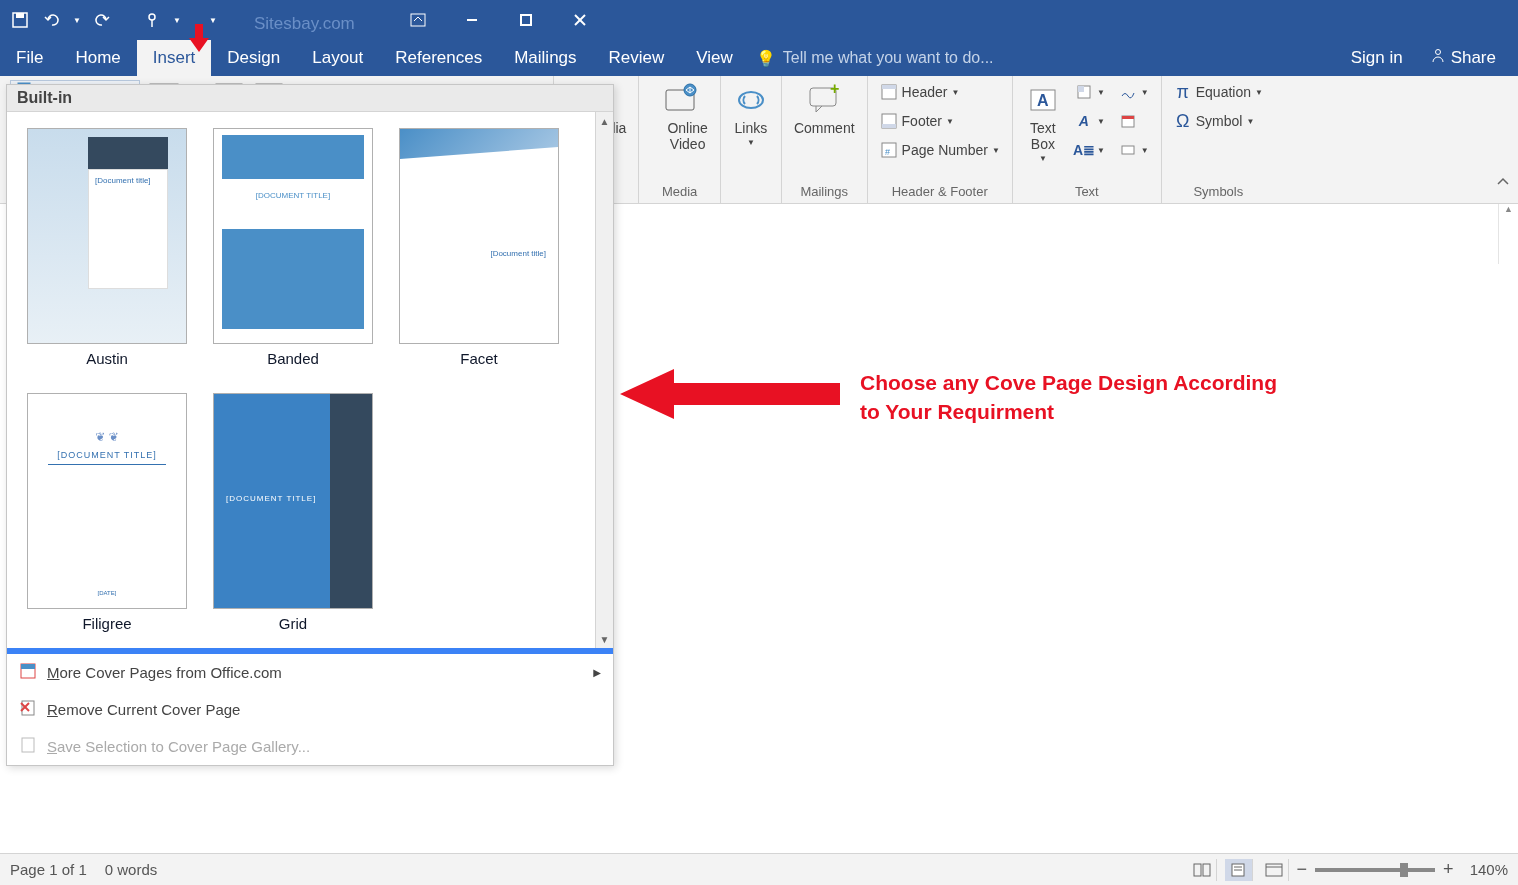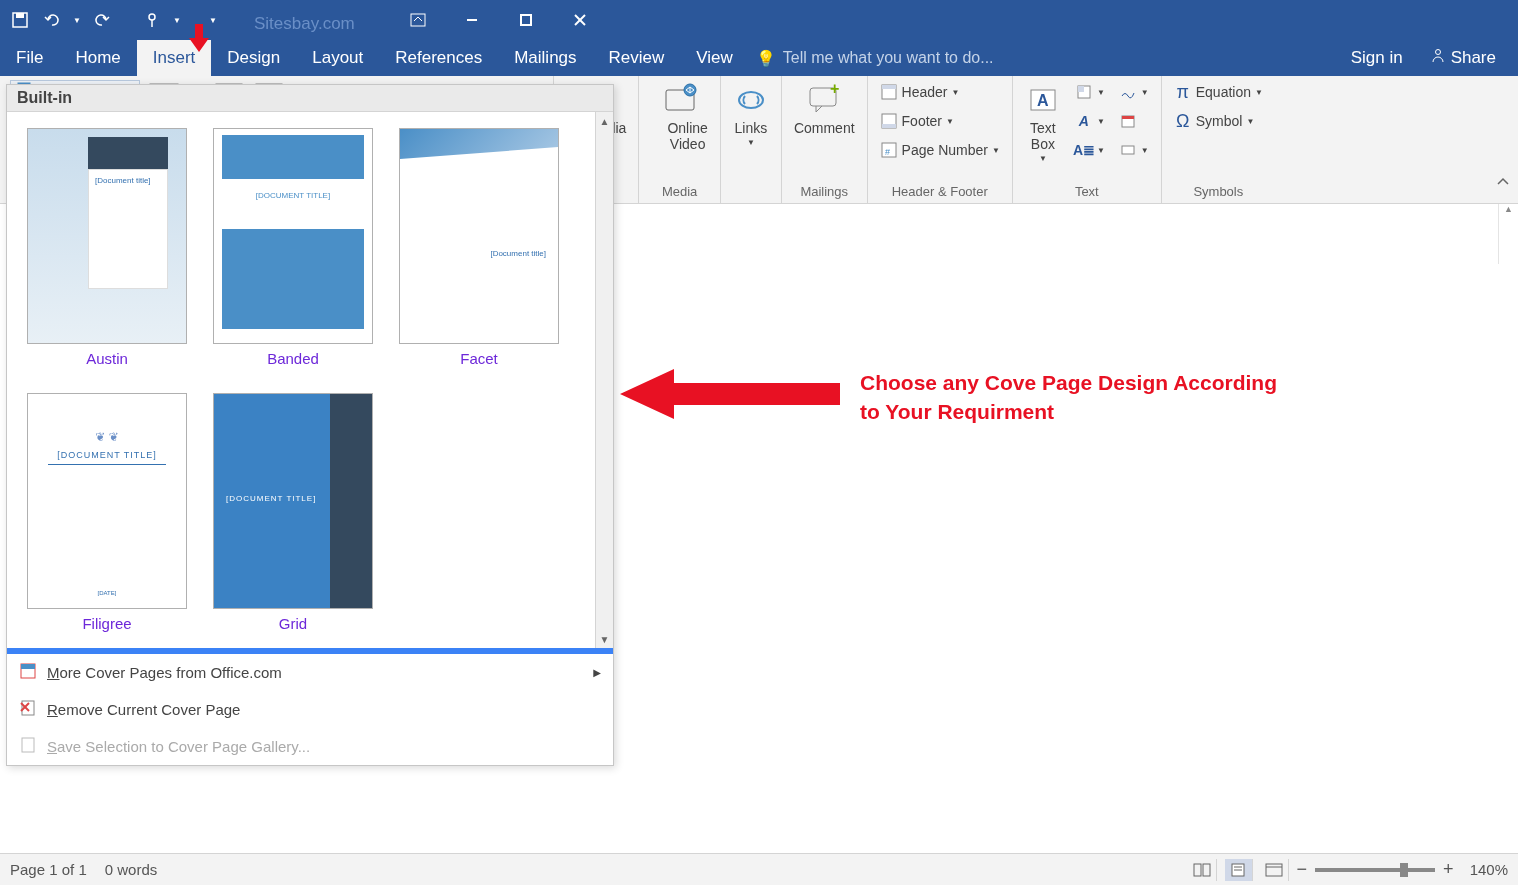--- a/index.html
+++ b/index.html
@@ -34,21 +34,21 @@
 .collapse-btn { position: absolute; right: 4px; bottom: 10px; width: 18px; height: 18px; cursor: pointer; }
 
 .cover-dropdown { position: absolute; top: 84px; left: 6px; width: 608px; background: #fff; border: 1px solid #c6c6c6; box-shadow: 2px 2px 8px rgba(0,0,0,0.15); z-index: 30; }
 .cd-header { position: absolute; top: -22px; left: 0; width: 130px; height: 22px; background: #eef2f7; border: 1px solid #b8c9de; display: flex; align-items: center; font-size: 14px; color: #555; padding: 0 6px; gap: 4px; }
 .cd-section { background: #eaeaea; color: #444; font-size: 16px; font-weight: 600; padding: 4px 10px; border-bottom: 1px solid #d4d4d4; }
 .cd-grid { display: flex; flex-wrap: wrap; gap: 26px; padding: 16px 20px; position: relative; }
 .cd-scroll { position: absolute; right: 0; top: 0; width: 18px; height: 100%; background: #f0f0f0; border-left: 1px solid #d4d4d4; display: flex; flex-direction: column; }
 .cd-scroll-btn { height: 18px; display: flex; align-items: center; justify-content: center; cursor: pointer; font-size: 10px; color: #666; }
 .cd-item { display: flex; flex-direction: column; align-items: center; gap: 6px; cursor: pointer; }
 .cd-thumb { width: 160px; height: 216px; border: 1px solid #b0b0b0; background: #fff; position: relative; overflow: hidden; }
-.cd-label { font-size: 15px; color: #6d28d9; }
+.cd-label { font-size: 15px; color: #0f172a; }
 .cd-footer { border-top: 6px solid #3b82f6; }
 .cd-menu { display: flex; align-items: center; gap: 10px; padding: 8px 12px; font-size: 15px; color: #444; cursor: pointer; }
 .cd-menu.disabled { color: #aaa; cursor: default; }
 .cd-menu u { text-decoration: underline; }
 .doc-scrollbar { position: absolute; top: 204px; right: 0; width: 20px; height: 60px; background: #fff; border-left: 1px solid #e4e4e4; display: flex; flex-direction: column; }
 
 .annotation-arrow { position: absolute; top: 365px; left: 620px; z-index: 5; }
 .annotation-text { position: absolute; top: 368px; left: 860px; color: #e81123; font-weight: 700; font-size: 21px; line-height: 1.4; }
 
 .statusbar { position: absolute; bottom: 0; left: 0; right: 0; height: 32px; background: #f3f3f3; border-top: 1px solid #d4d4d4; display: flex; align-items: center; font-size: 15px; color: #555; padding: 0 10px; }

